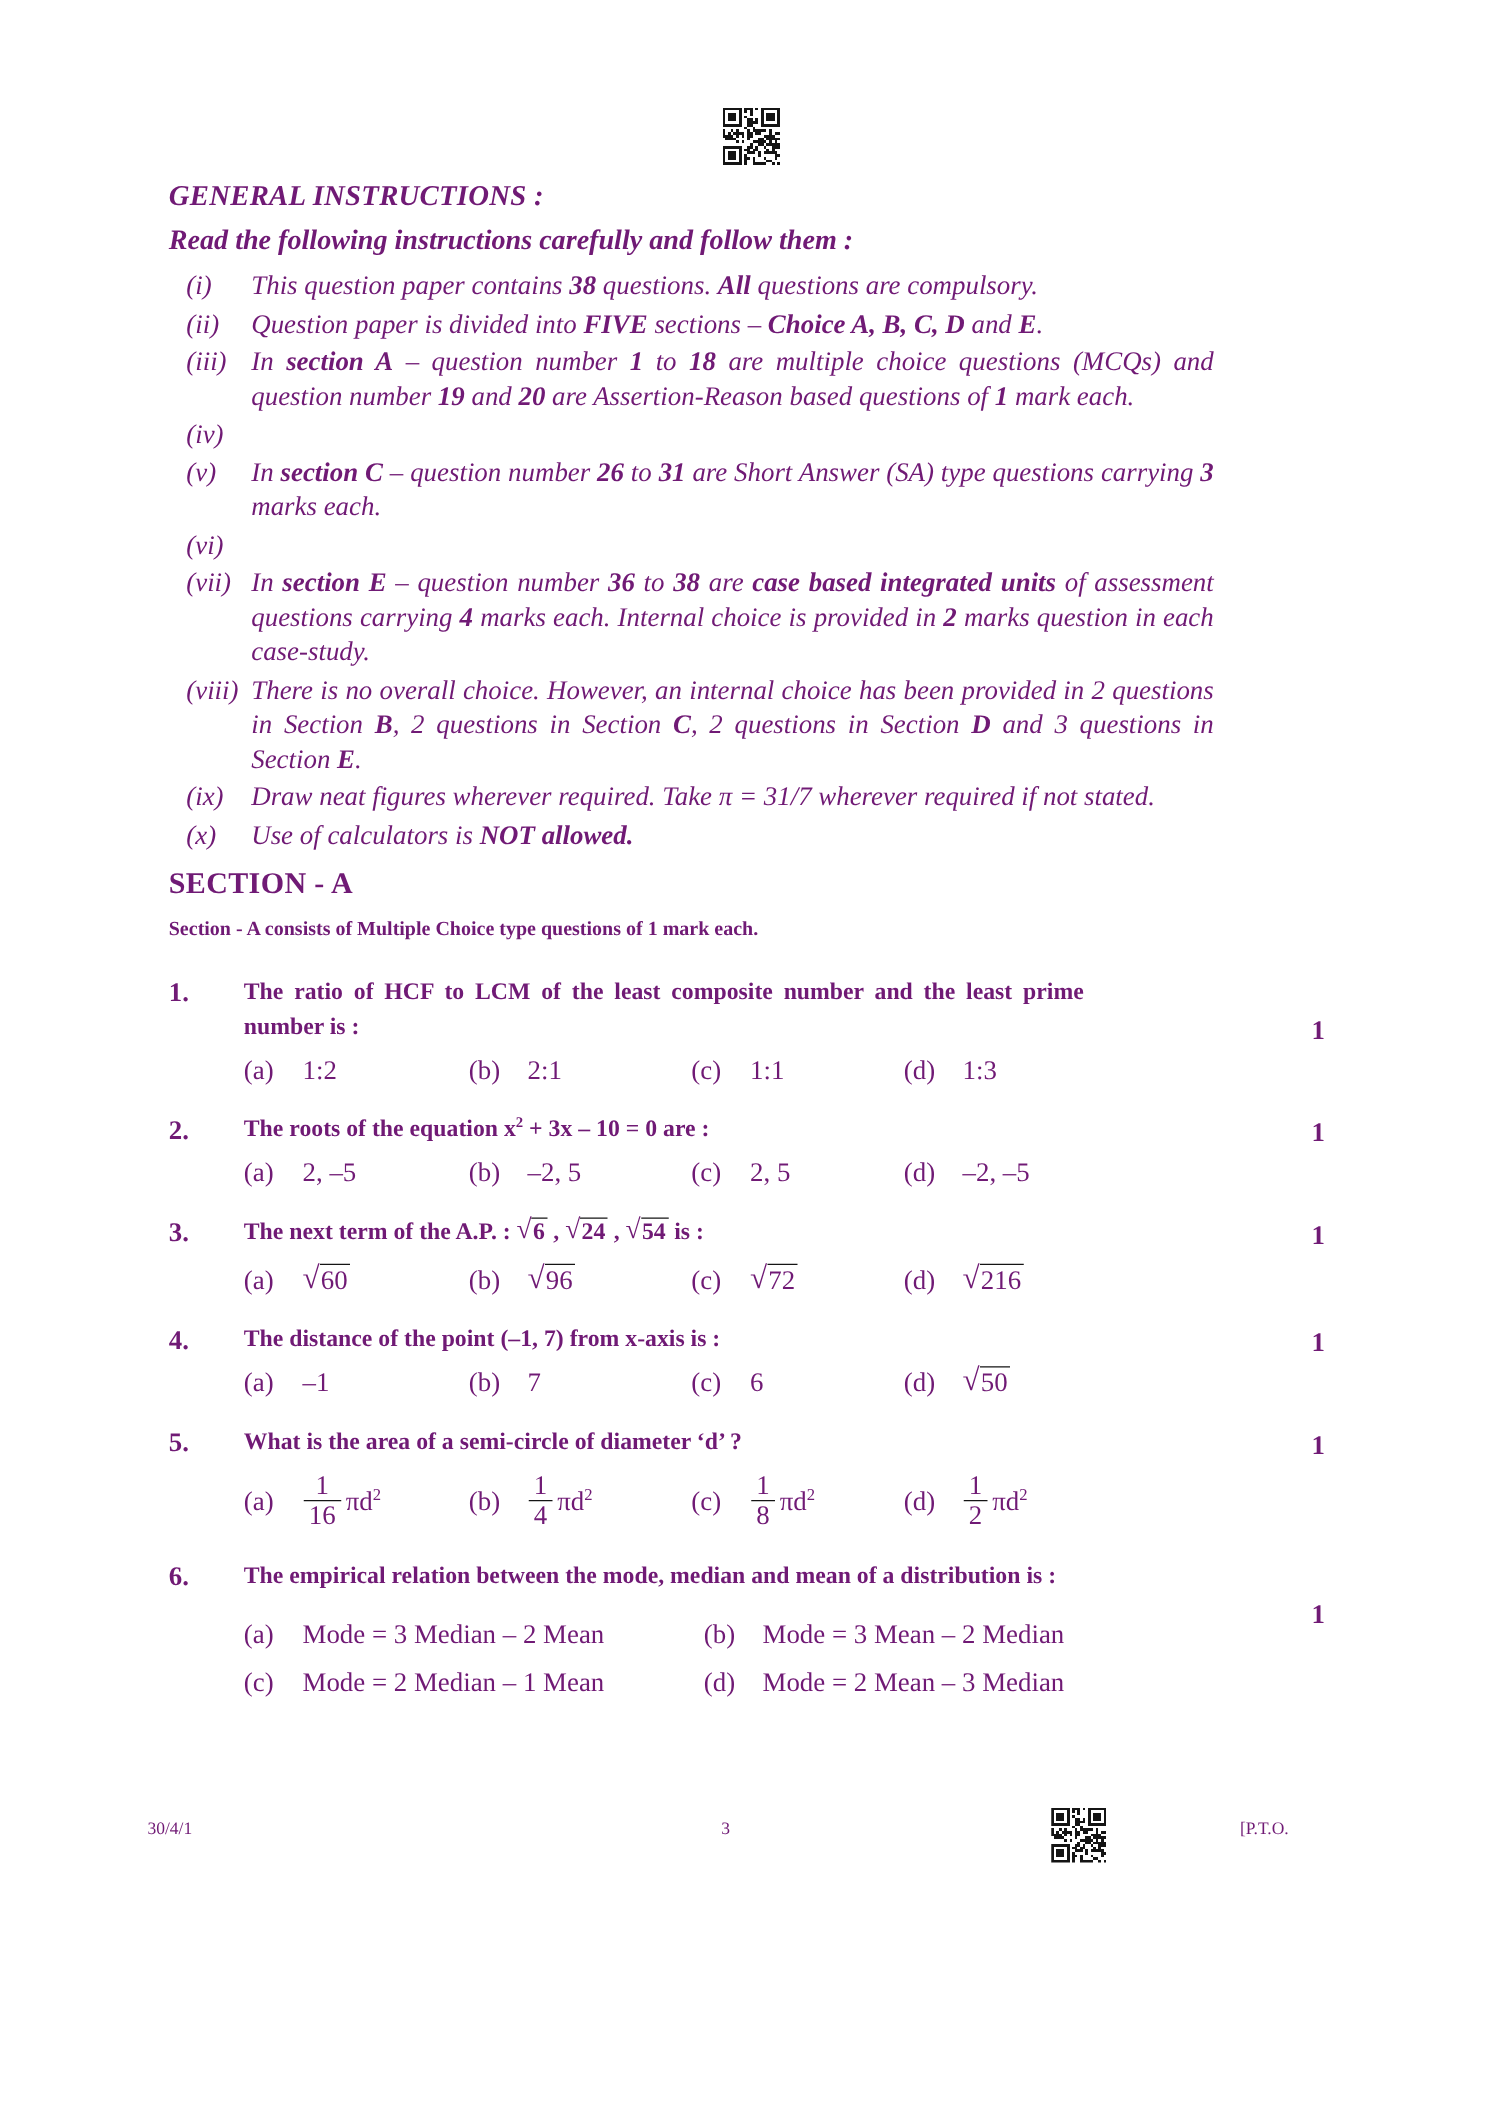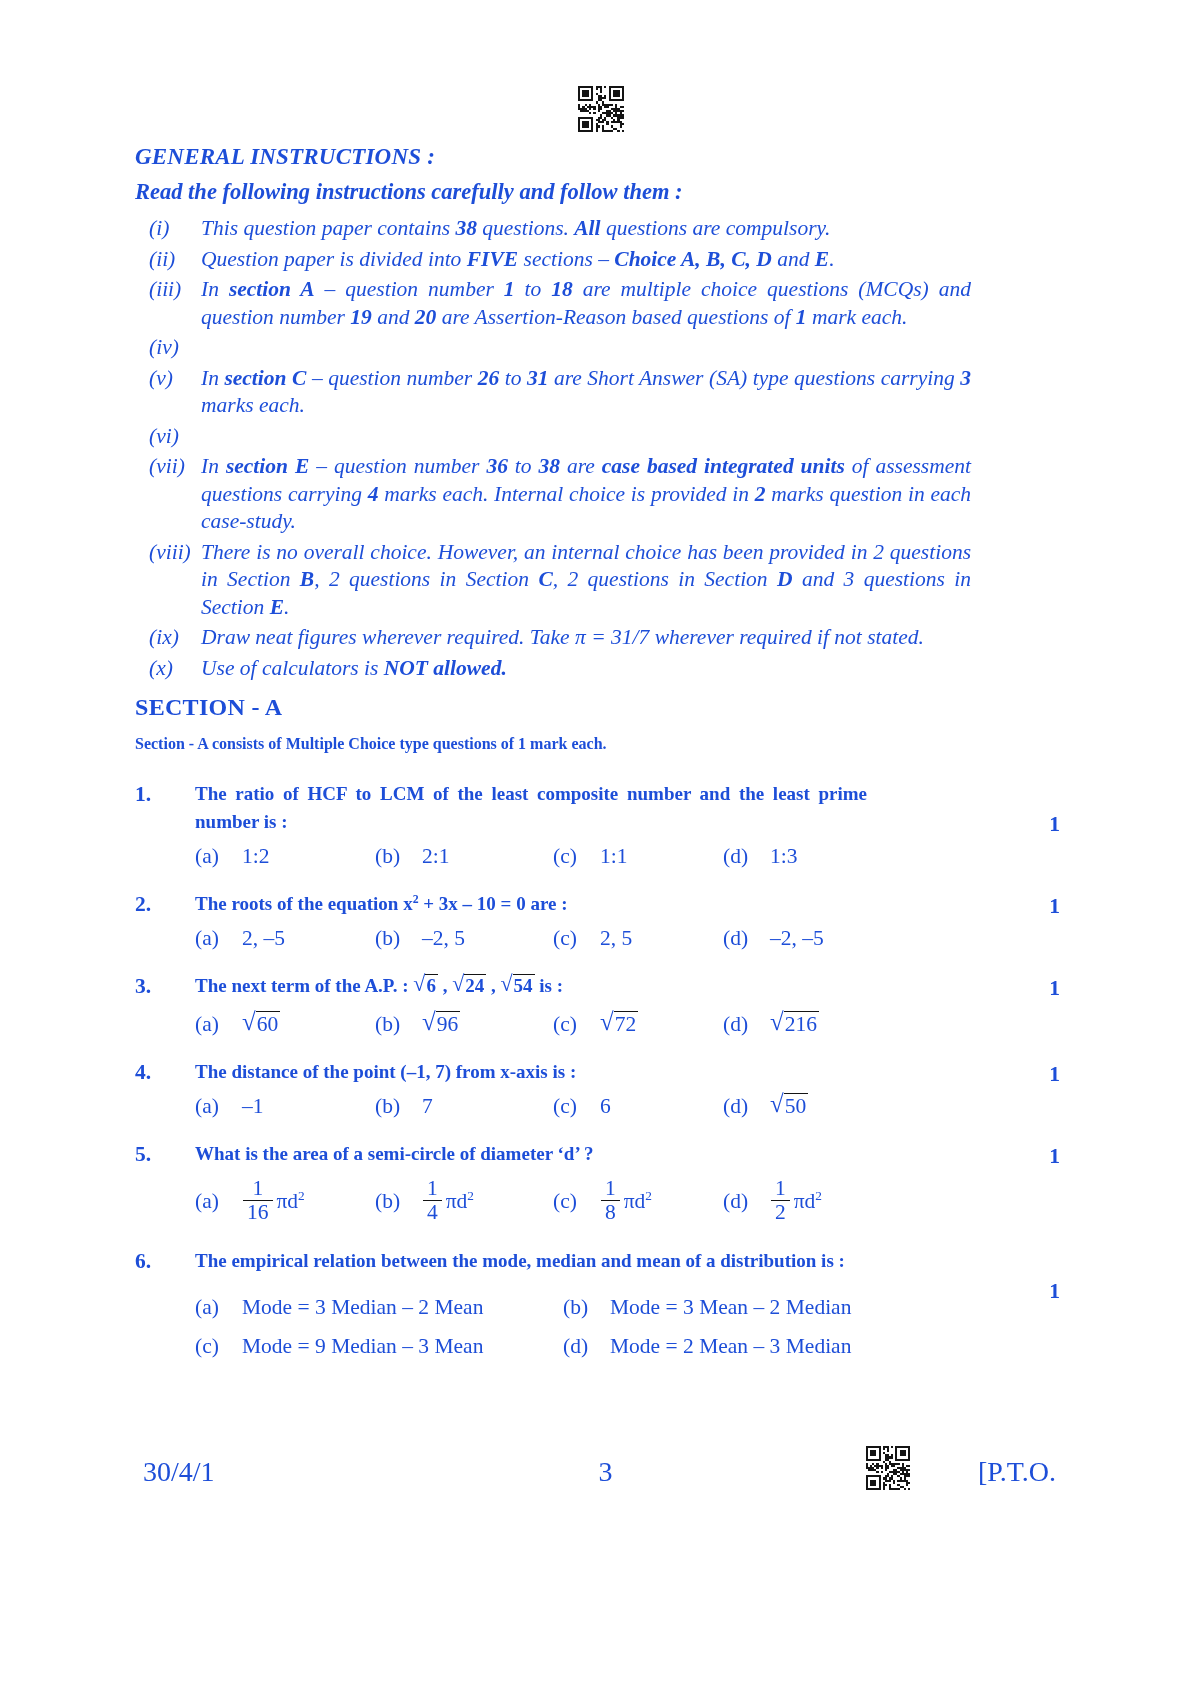--- a/index.html
+++ b/index.html
@@ -1,20 +1,20 @@
 <!DOCTYPE html>
 <html><head>
 <meta charset="utf-8">
 <style>
   html,body{margin:0;padding:0;background:#ffffff;}
   .page{
     position:relative;
     width:1190px;height:1684px;
     background:#fff;
-    color:#1d4ed8;
+    color:#701a75;
     font-family:"Liberation Serif", serif;
     overflow:hidden;
   }
   .qr{display:inline-block;line-height:0;}
   .top-qr{position:absolute;left:578px;top:86px;}
 
   .content{position:absolute;left:135px;top:142px;width:925px;}
 
   .gi-title{font-weight:bold;font-style:italic;font-size:23px;line-height:30px;letter-spacing:.2px;}
   .gi-sub{font-weight:bold;font-style:italic;font-size:22.5px;line-height:29px;margin-top:5px;}
@@ -49,21 +49,21 @@
   sup{font-size:0.62em;line-height:0;vertical-align:super;}
 
   .sqrt{white-space:nowrap;}
   .sq-sign{display:inline-block;font-size:1.16em;line-height:1;transform:translateY(-1px);}
   .sq-rad{display:inline-block;border-top:1.7px solid #141414;padding:1px 2px 0 1px;line-height:1.05;}
 
   .frac{display:inline-block;text-align:center;vertical-align:middle;line-height:1.06;margin:0 4px 0 1px;position:relative;top:-3px;}
   .fr-num{display:block;padding:0 4px;}
   .fr-den{display:block;border-top:1.7px solid #141414;padding:0 4px;}
 
-  .footer{position:absolute;left:143px;top:1448px;width:925px;height:60px;font-size:28px;}
+  .footer{position:absolute;left:118px;top:1448px;width:925px;height:60px;font-size:14px;}
   .f-left{position:absolute;left:0;top:8px;}
   .f-center{position:absolute;left:0;right:0;top:8px;text-align:center;}
   .f-qr{position:absolute;left:723px;top:-2px;}
   .f-right{position:absolute;right:12px;top:8px;}
 </style>
 </head>
 <body>
 
 <div class="page">
 
@@ -417,21 +417,21 @@
     <span class="opt-value">Mode = 3 Median – 2 Mean</span>
   </span>
 
   <span class="opt">
     <span class="opt-label">(b)</span>
     <span class="opt-value">Mode = 3 Mean – 2 Median</span>
   </span>
 
   <span class="opt">
     <span class="opt-label">(c)</span>
-    <span class="opt-value">Mode = 9 Median – 3 Mean</span>
+    <span class="opt-value">Mode = 2 Median – 1 Mean</span>
   </span>
 
   <span class="opt">
     <span class="opt-label">(d)</span>
     <span class="opt-value">Mode = 2 Mean – 3 Median</span>
   </span>
 </div>
     </div>
     <span class="q-marks">1</span>
   </div>

